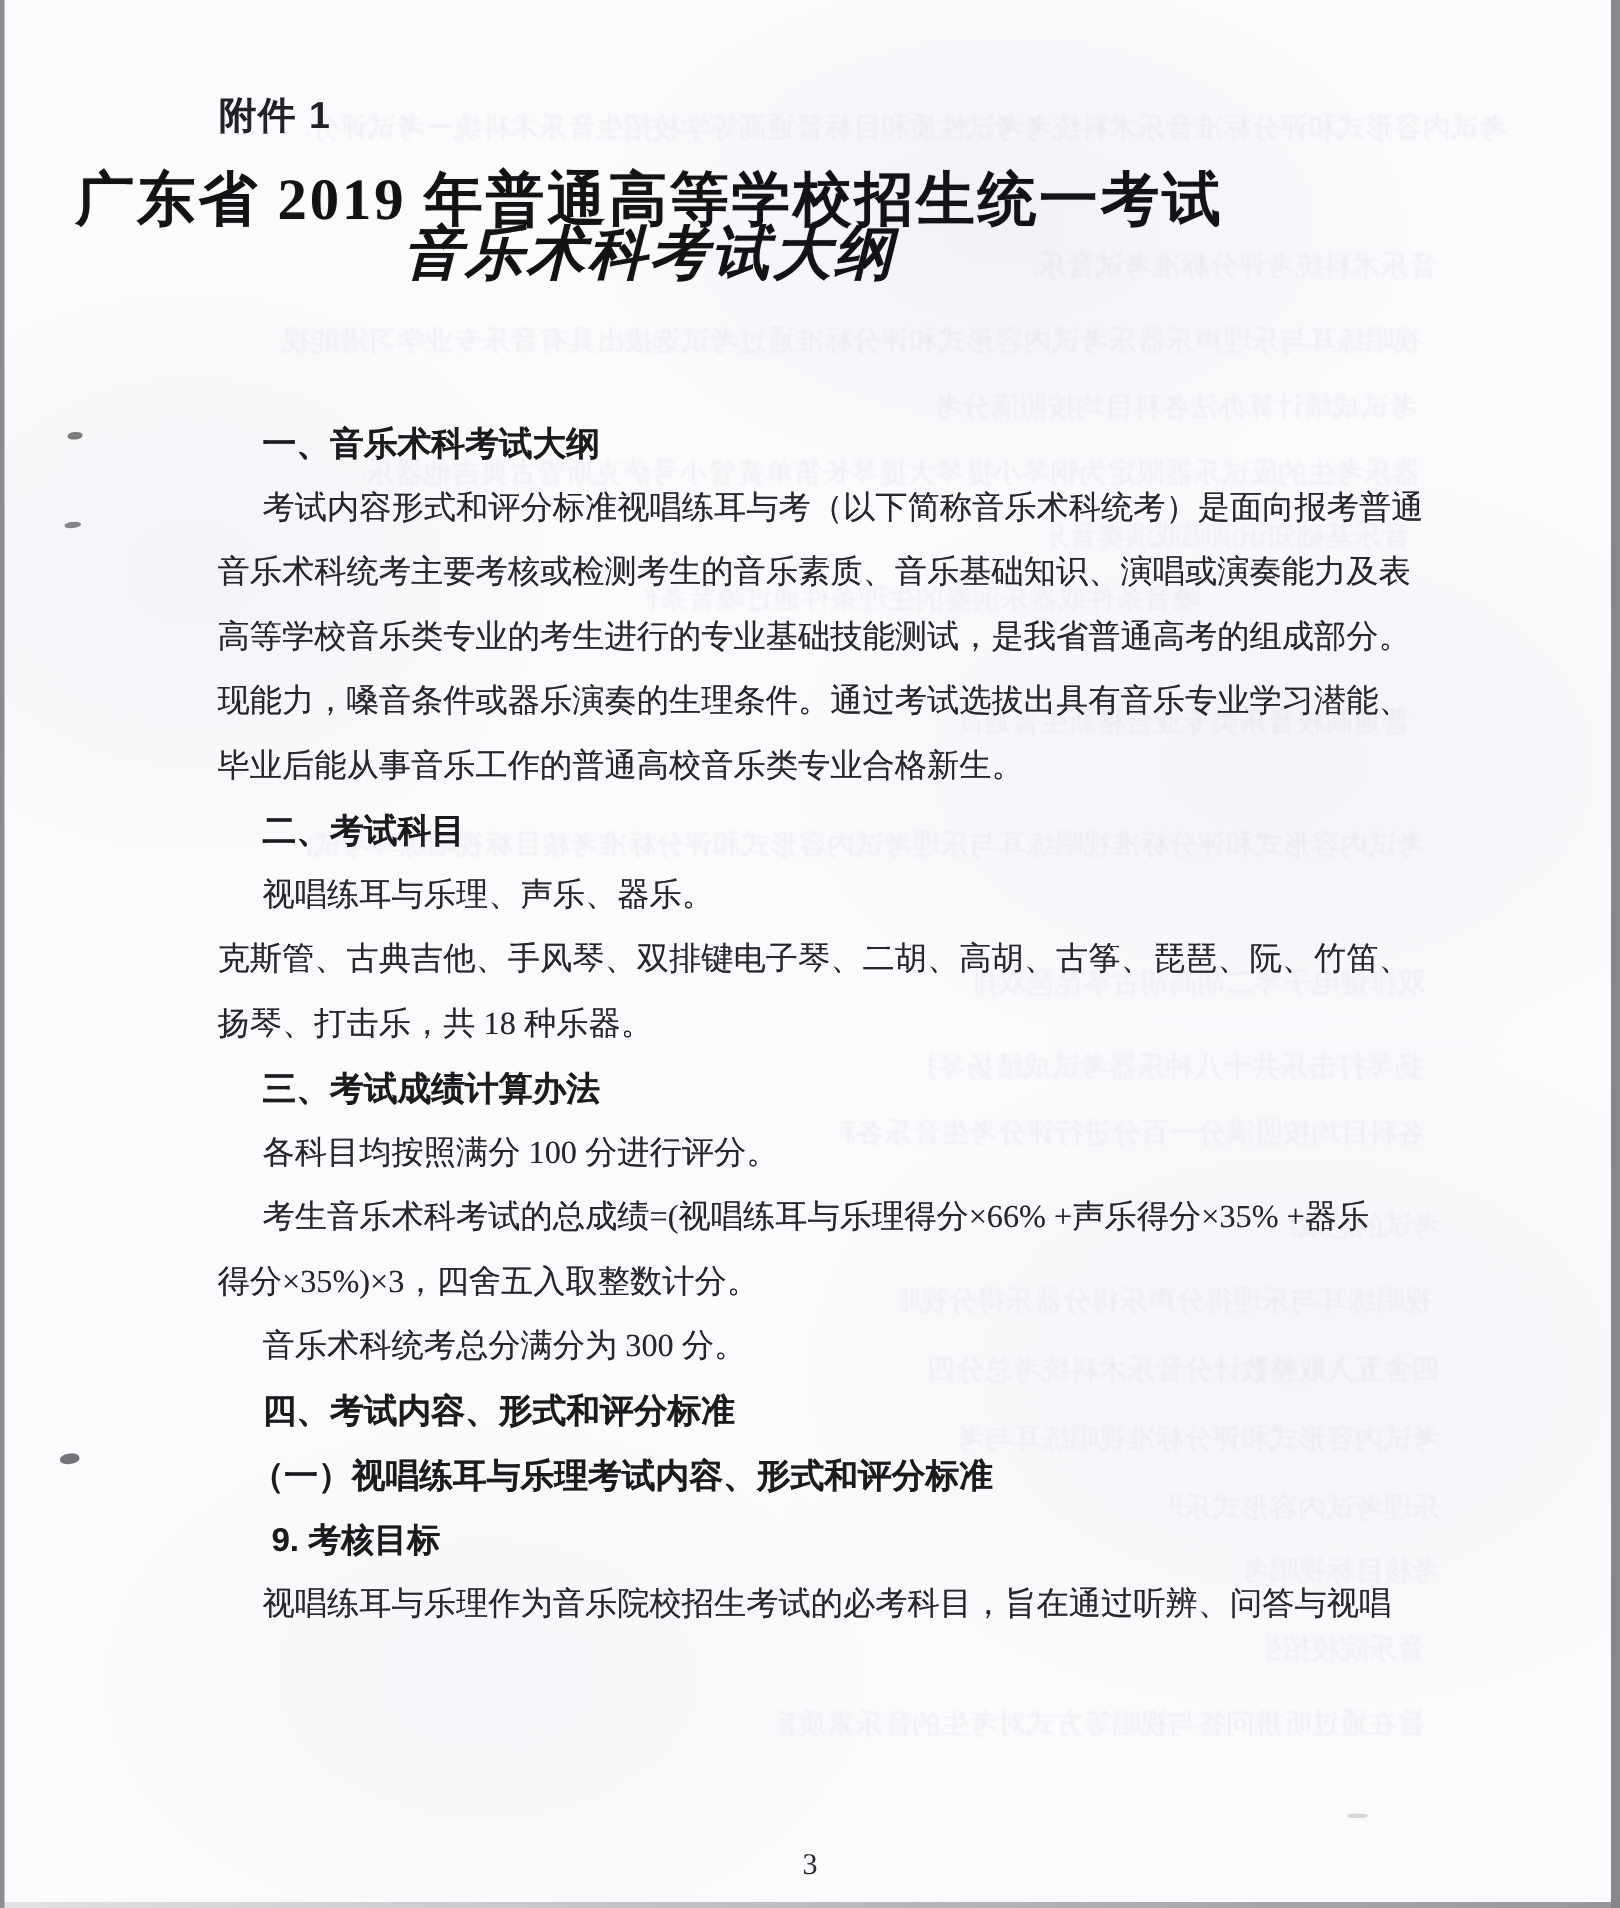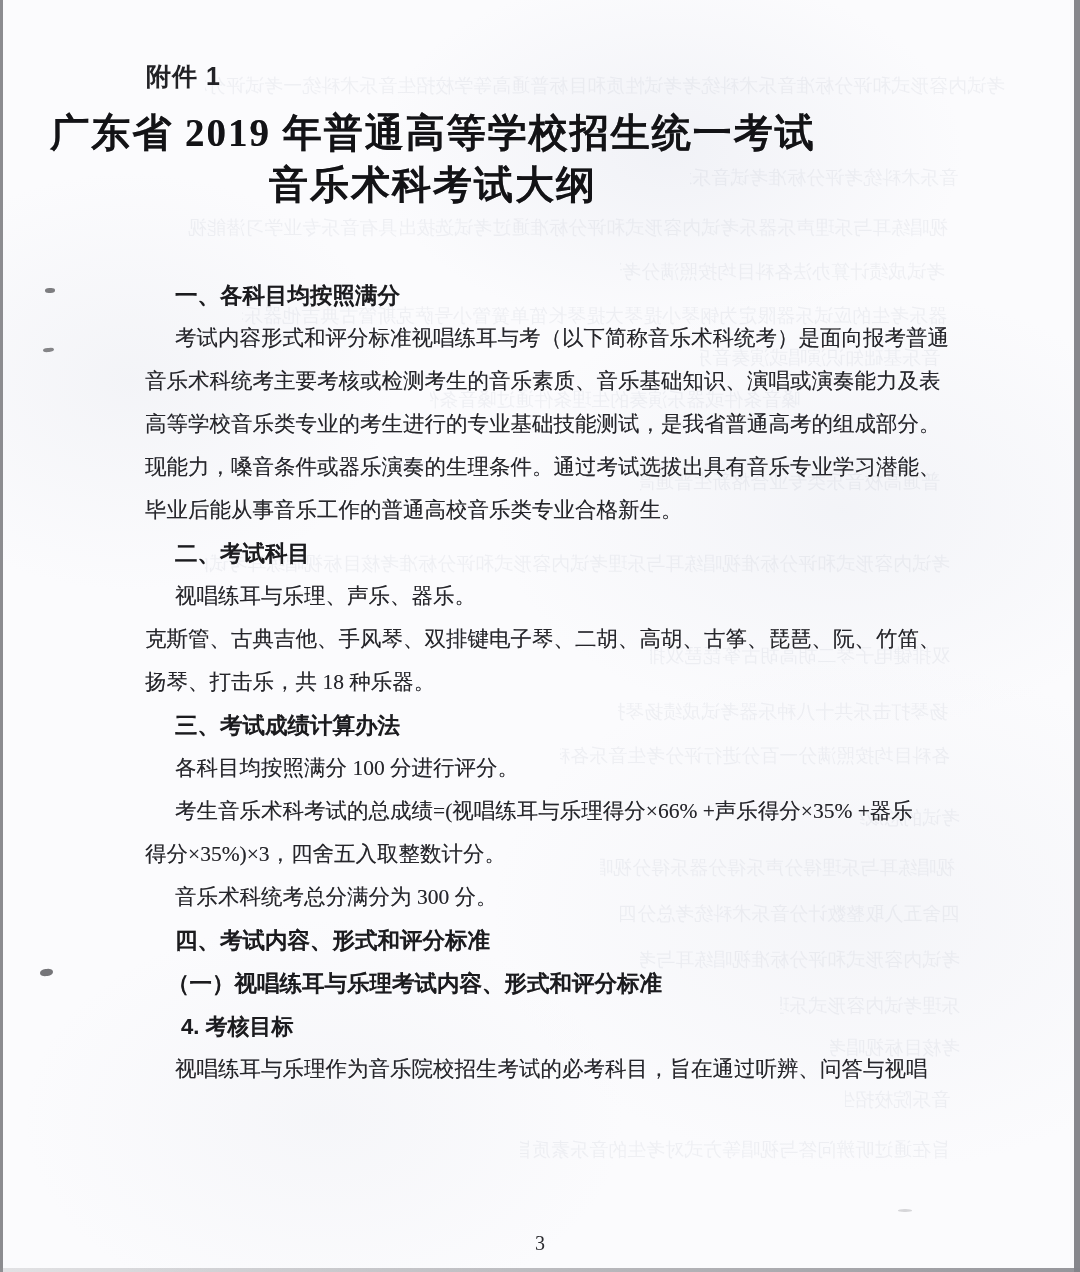--- a/index.html
+++ b/index.html
@@ -26,21 +26,21 @@
   
   .attachment-label{
     position:absolute;left:146px;top:60px;
     font-family:"Liberation Sans","DejaVu Sans",sans-serif;
     font-weight:700;font-size:25px;color:#222226;letter-spacing:1px;
   }
   .doc-title{position:absolute;left:0;width:866px;text-align:center;
     font-weight:700;font-size:39px;color:#131316;letter-spacing:2px;
     text-shadow:0 0 0.5px rgba(20,20,20,0.55);}
   .doc-title.t1{top:106px;}
-  .doc-title.t2{top:158px;}
+  .doc-title.t2{top:142px;font-style:italic;}
   
   .content{position:absolute;left:145px;top:274px;width:800px;
     font-size:21.5px;text-shadow:0 0 0.4px rgba(40,40,45,0.45);}
   .line{height:43px;line-height:43px;white-space:nowrap;}
   .line.h,.line.h2,.line.h3{
     font-family:"Liberation Sans","DejaVu Sans",sans-serif;
     font-weight:700;font-size:22.5px;color:#1b1b1e;}
   .line.h{padding-left:30px;}
   .line.h2{padding-left:22px;}
   .line.h3{padding-left:36px;font-size:22px;}
@@ -94,36 +94,36 @@
   <div class="smudge s1"></div>
   <div class="smudge s2"></div>
   <div class="smudge s3"></div>
   <div class="smudge s4"></div>
 
   <div class="attachment-label">附件 1</div>
   <div class="doc-title t1">广东省 2019 年普通高等学校招生统一考试</div>
   <div class="doc-title t2">音乐术科考试大纲</div>
 
   <div class="content" id="content-lines">
-      <div class="line h">一、各科目均按照满分</div>
+      <div class="line h">一、音乐术科考试大纲</div>
       <div class="line bf">考试内容形式和评分标准视唱练耳与考（以下简称音乐术科统考）是面向报考普通</div>
       <div class="line b">音乐术科统考主要考核或检测考生的音乐素质、音乐基础知识、演唱或演奏能力及表</div>
       <div class="line b">高等学校音乐类专业的考生进行的专业基础技能测试，是我省普通高考的组成部分。</div>
       <div class="line b">现能力，嗓音条件或器乐演奏的生理条件。通过考试选拔出具有音乐专业学习潜能、</div>
       <div class="line b">毕业后能从事音乐工作的普通高校音乐类专业合格新生。</div>
       <div class="line h">二、考试科目</div>
       <div class="line bf">视唱练耳与乐理、声乐、器乐。</div>
       <div class="line b">克斯管、古典吉他、手风琴、双排键电子琴、二胡、高胡、古筝、琵琶、阮、竹笛、</div>
       <div class="line b">扬琴、打击乐，共 18 种乐器。</div>
       <div class="line h">三、考试成绩计算办法</div>
       <div class="line bf">各科目均按照满分 100 分进行评分。</div>
       <div class="line bf">考生音乐术科考试的总成绩=(视唱练耳与乐理得分×66% +声乐得分×35% +器乐</div>
       <div class="line b">得分×35%)×3，四舍五入取整数计分。</div>
       <div class="line bf">音乐术科统考总分满分为 300 分。</div>
       <div class="line h">四、考试内容、形式和评分标准</div>
       <div class="line h2">（一）视唱练耳与乐理考试内容、形式和评分标准</div>
-      <div class="line h3">4. 考核目标</div>
+      <div class="line h3">9. 考核目标</div>
       <div class="line bf">视唱练耳与乐理作为音乐院校招生考试的必考科目，旨在通过听辨、问答与视唱</div>
     </div>
 
   <div class="page-number">3</div>
 
 </div>
 
 </body></html>

